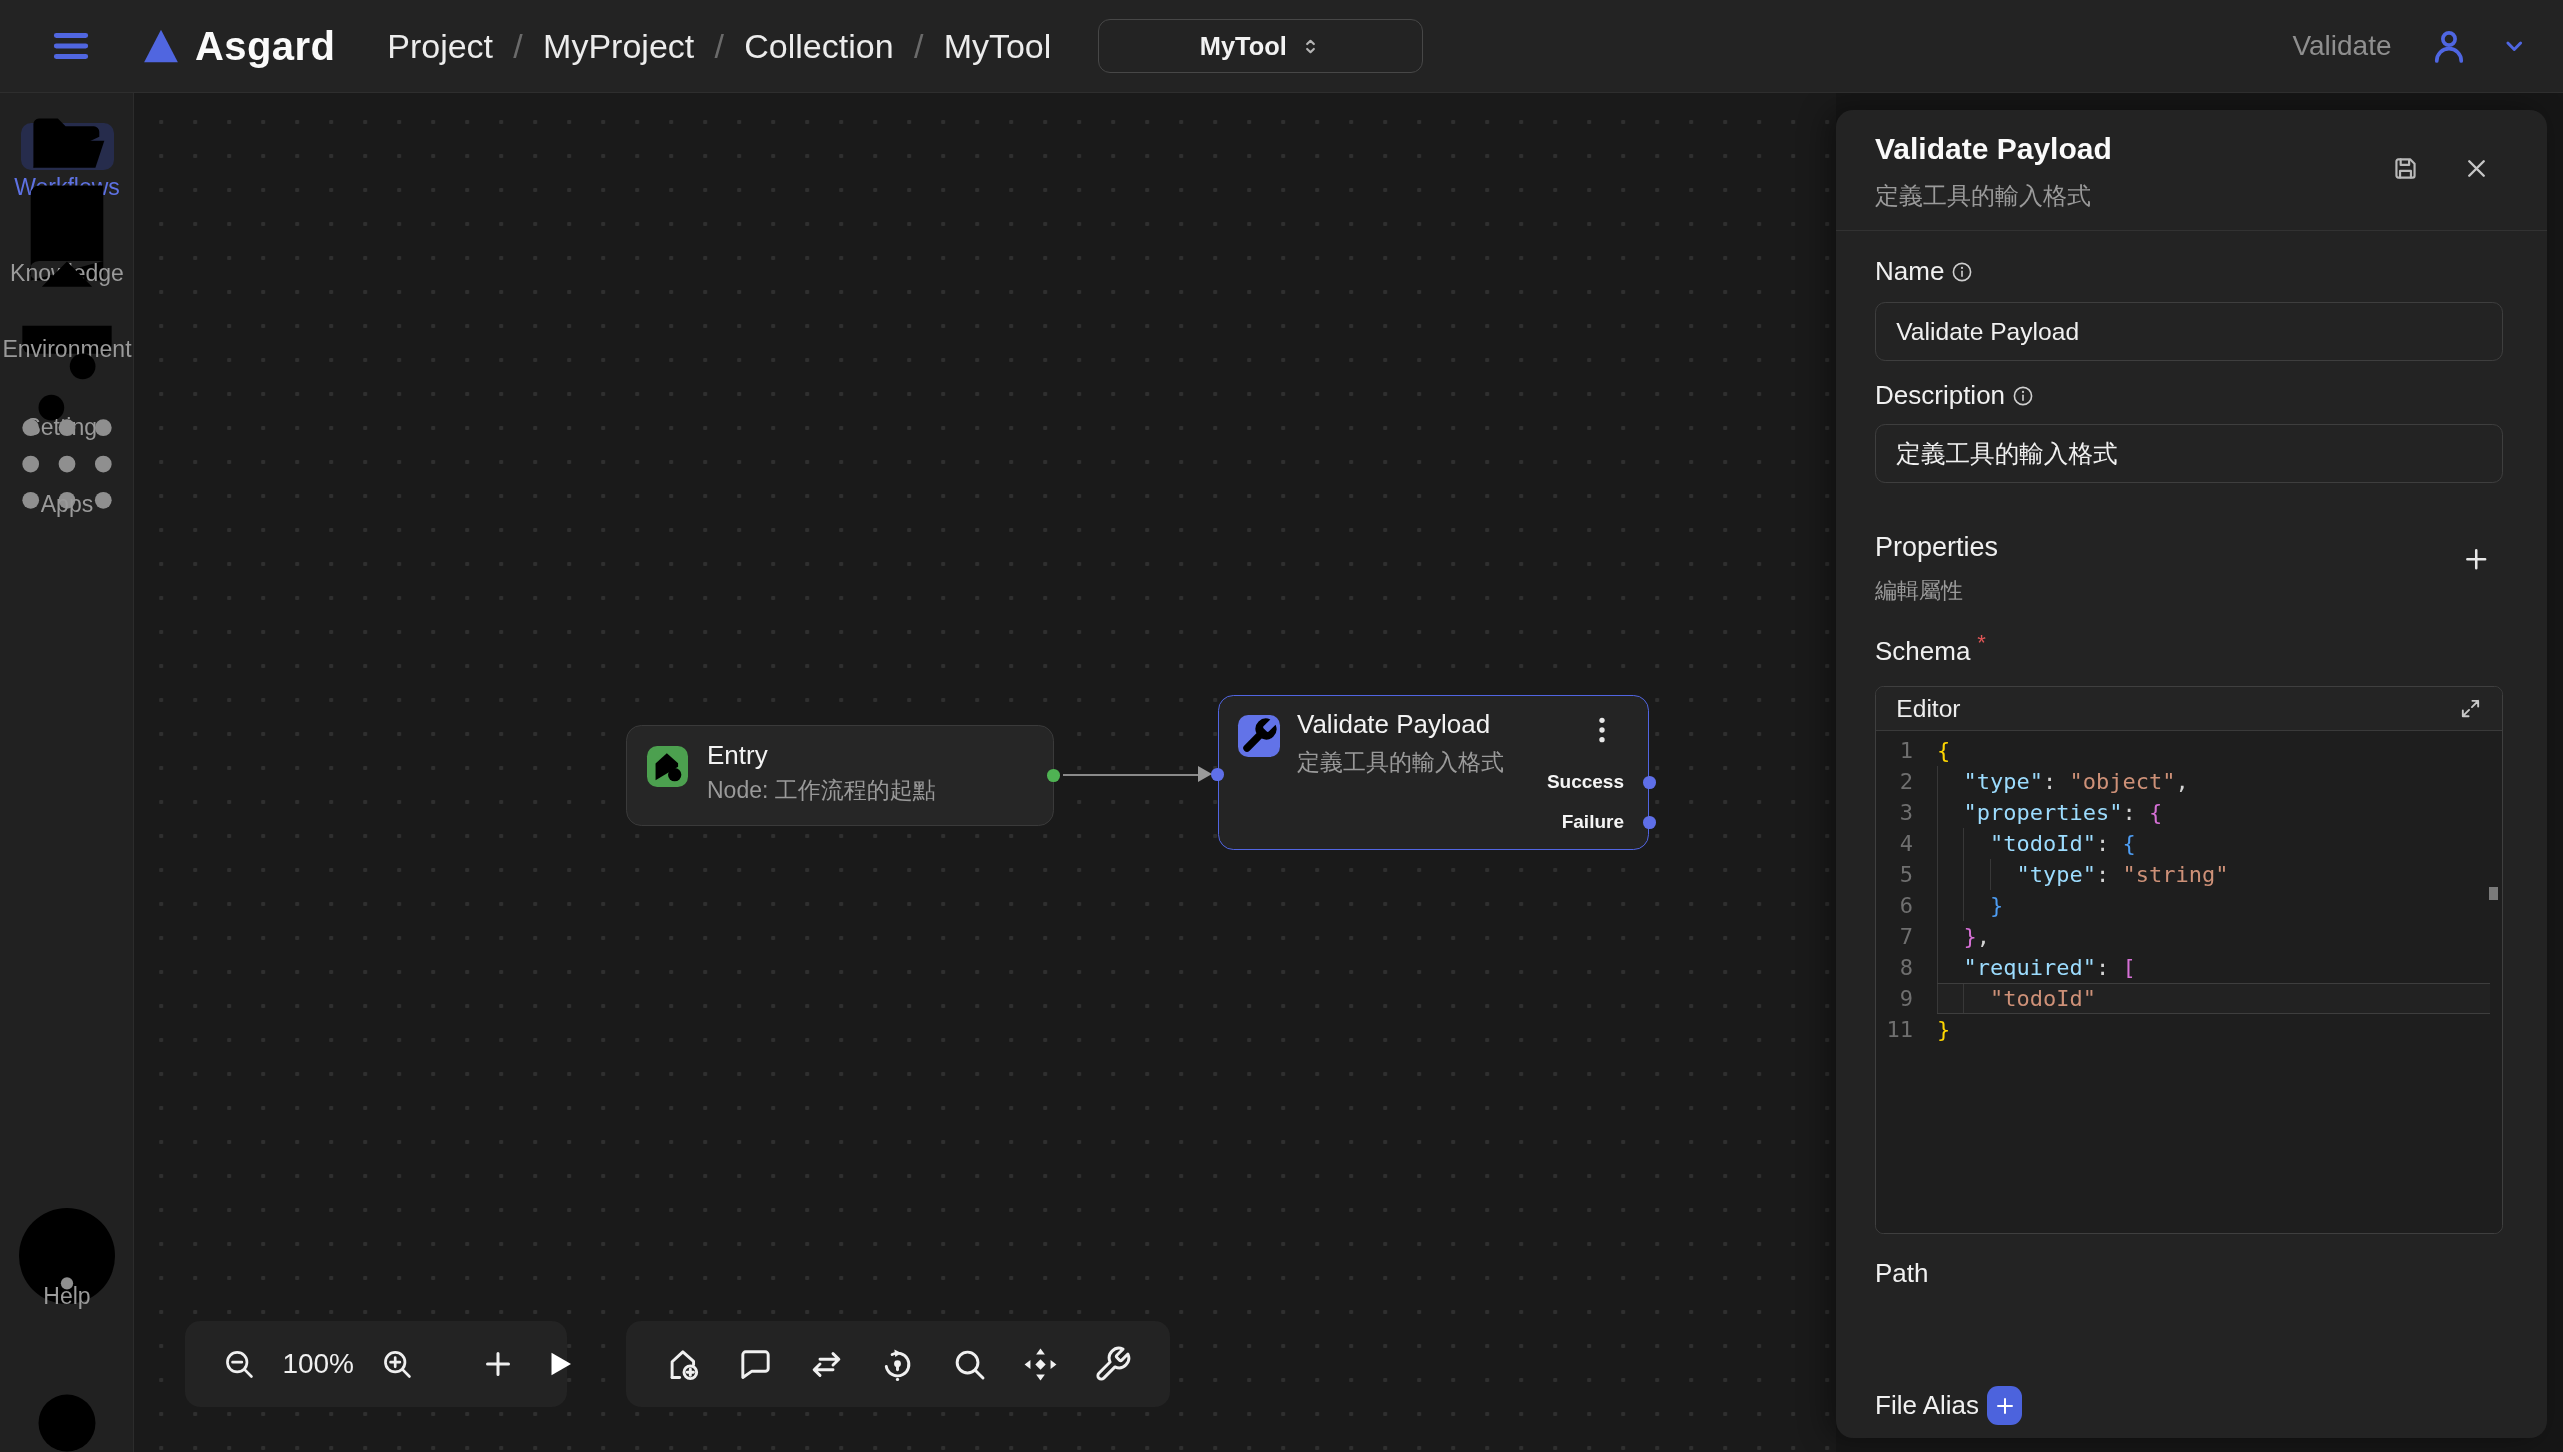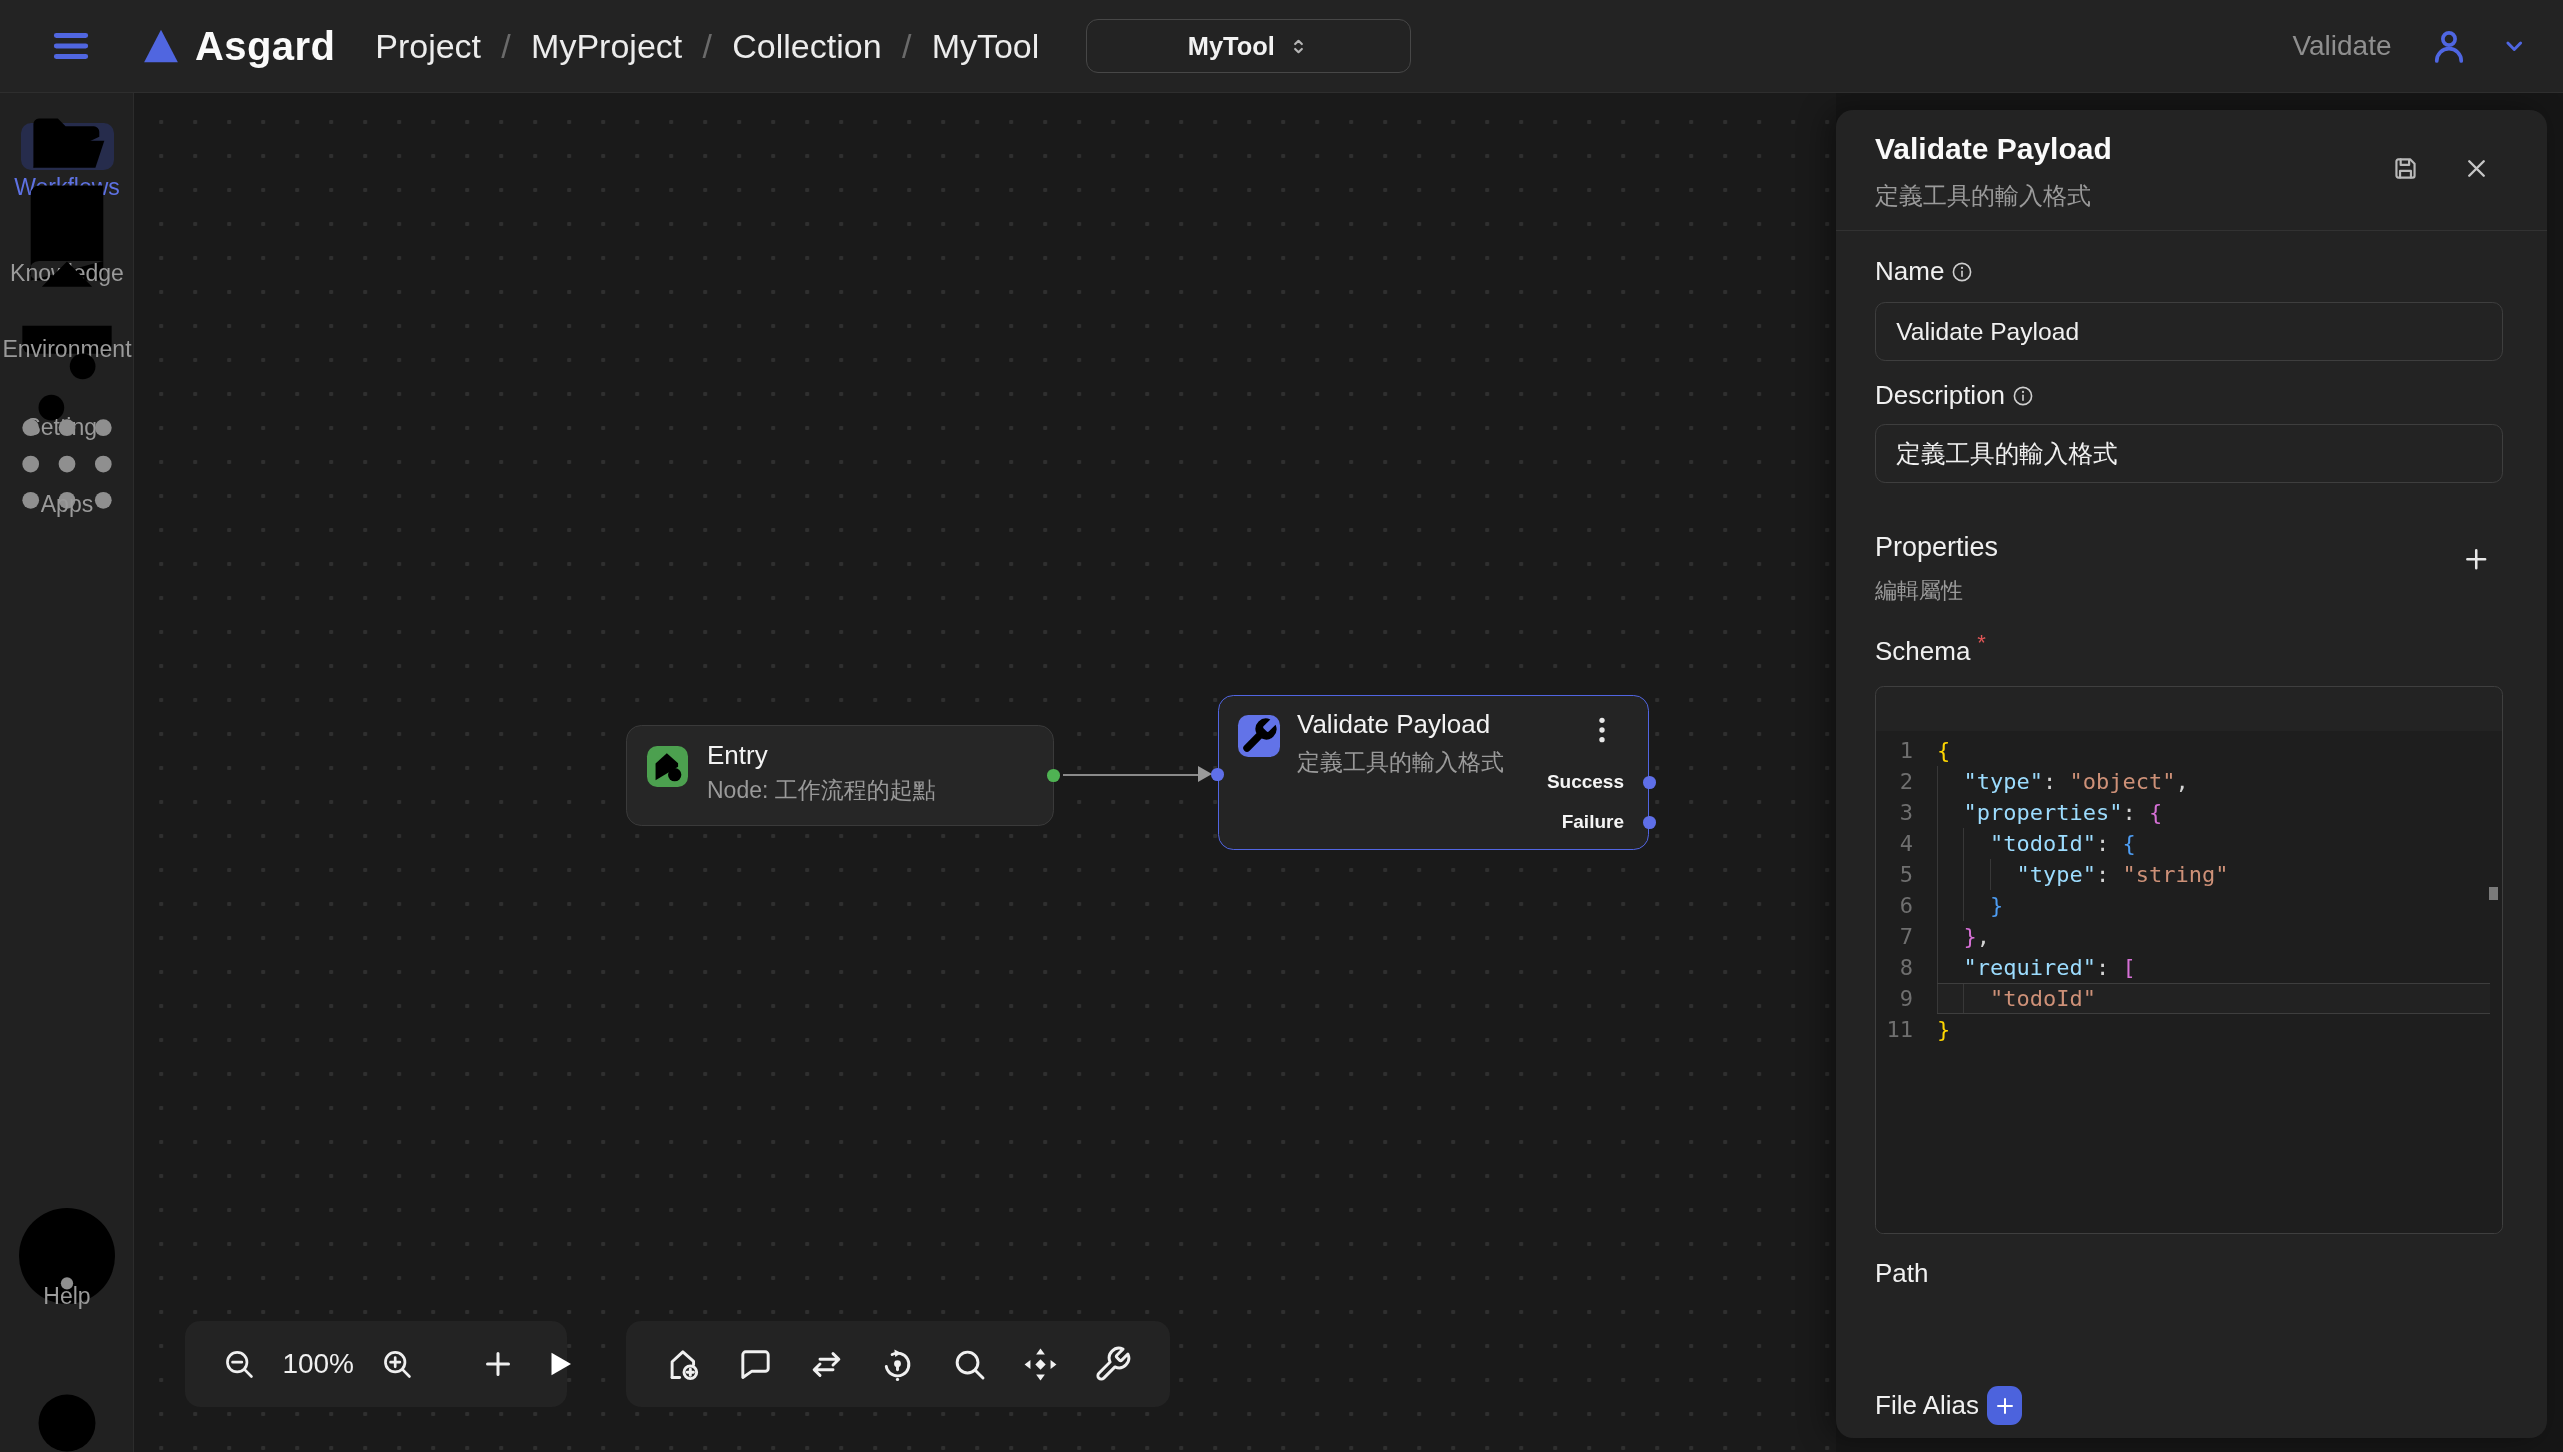--- a/index.html
+++ b/index.html
@@ -10,21 +10,21 @@
   .ico svg { width:1em; height:1em; stroke:currentColor; fill:none;
     stroke-width:1.8; stroke-linecap:round; stroke-linejoin:round; }
 
   
   #navbar { position:absolute; left:0; top:0; width:2563px; height:93px; background:#232323;
     border-bottom:0.8px solid #2e2e2e; display:flex; align-items:center; z-index:40; }
   #hamburger { margin-left:49px; font-size:44px; color:#5066e0; cursor:pointer; }
   #logo { margin-left:46px; font-size:44px; color:#5066e0; }
   #logo svg { fill:#5066e0; stroke:none; }
   #brand { margin-left:12px; font-size:40px; font-weight:bold; color:#fafafa; letter-spacing:0.4px;text-align:right; }
-  #breadcrumb { margin-left:40px; display:flex; align-items:center; gap:20.3px; font-size:34px; }
+  #breadcrumb { margin-left:52px; display:flex; align-items:center; gap:20.3px; font-size:34px; }
   #breadcrumb .crumb { color:#ececec; cursor:pointer; }
   #breadcrumb .sep { color:#6a6a6a; }
   #tool-select { margin-left:47px; width:325px; height:54px; border:1.3px solid #474747;
     border-radius:12px; display:flex; align-items:center; justify-content:center; gap:12px;
     cursor:pointer; background:#232323; }
   #tool-select .val { font-size:25.4px; font-weight:600; color:#f2f2f2; }
   #tool-select .ico { font-size:23px; color:#b5b5b5; }
   #nav-right { margin-left:auto; display:flex; align-items:center; padding-right:34px; }
   #user-label { font-size:28px; color:#8f8f8f; margin-right:36px; }
   #person { font-size:42px; color:#4f66e2; margin-right:29px; cursor:pointer; }
@@ -427,20 +427,28 @@
         <svg viewBox="0 0 24 24" style="stroke-width:2">
           <path d="M12 5v14M5 12h14"></path>
         </svg>
       </span>
 
   <div id="schema-label">
     <span>Schema</span><sup>*</sup>
   </div>
 
   <div id="editor-box">
+    <div id="editor-header">
+      <span id="editor-title">Editor</span>
+      <span id="editor-expand" class="ico">
+            <svg viewBox="0 0 24 24" style="stroke-width:2">
+              <path d="M14 4h6v6M20 4l-6.5 6.5M10 20H4v-6M4 20l6.5-6.5"></path>
+            </svg>
+          </span>
+    </div>
     <div id="code-area">
           <div class="code-line">
             <span class="ln">1</span>
             <span class="lc"><span class="tok-b1">{</span></span>
           </div>
           <div class="code-line">
             <span class="ln">2</span>
             <span class="lc"><span class="ig"></span><span class="tok-key">"type"</span><span class="tok-pun">: </span><span class="tok-str">"object"</span><span class="tok-pun">,</span></span>
           </div>
           <div class="code-line">

